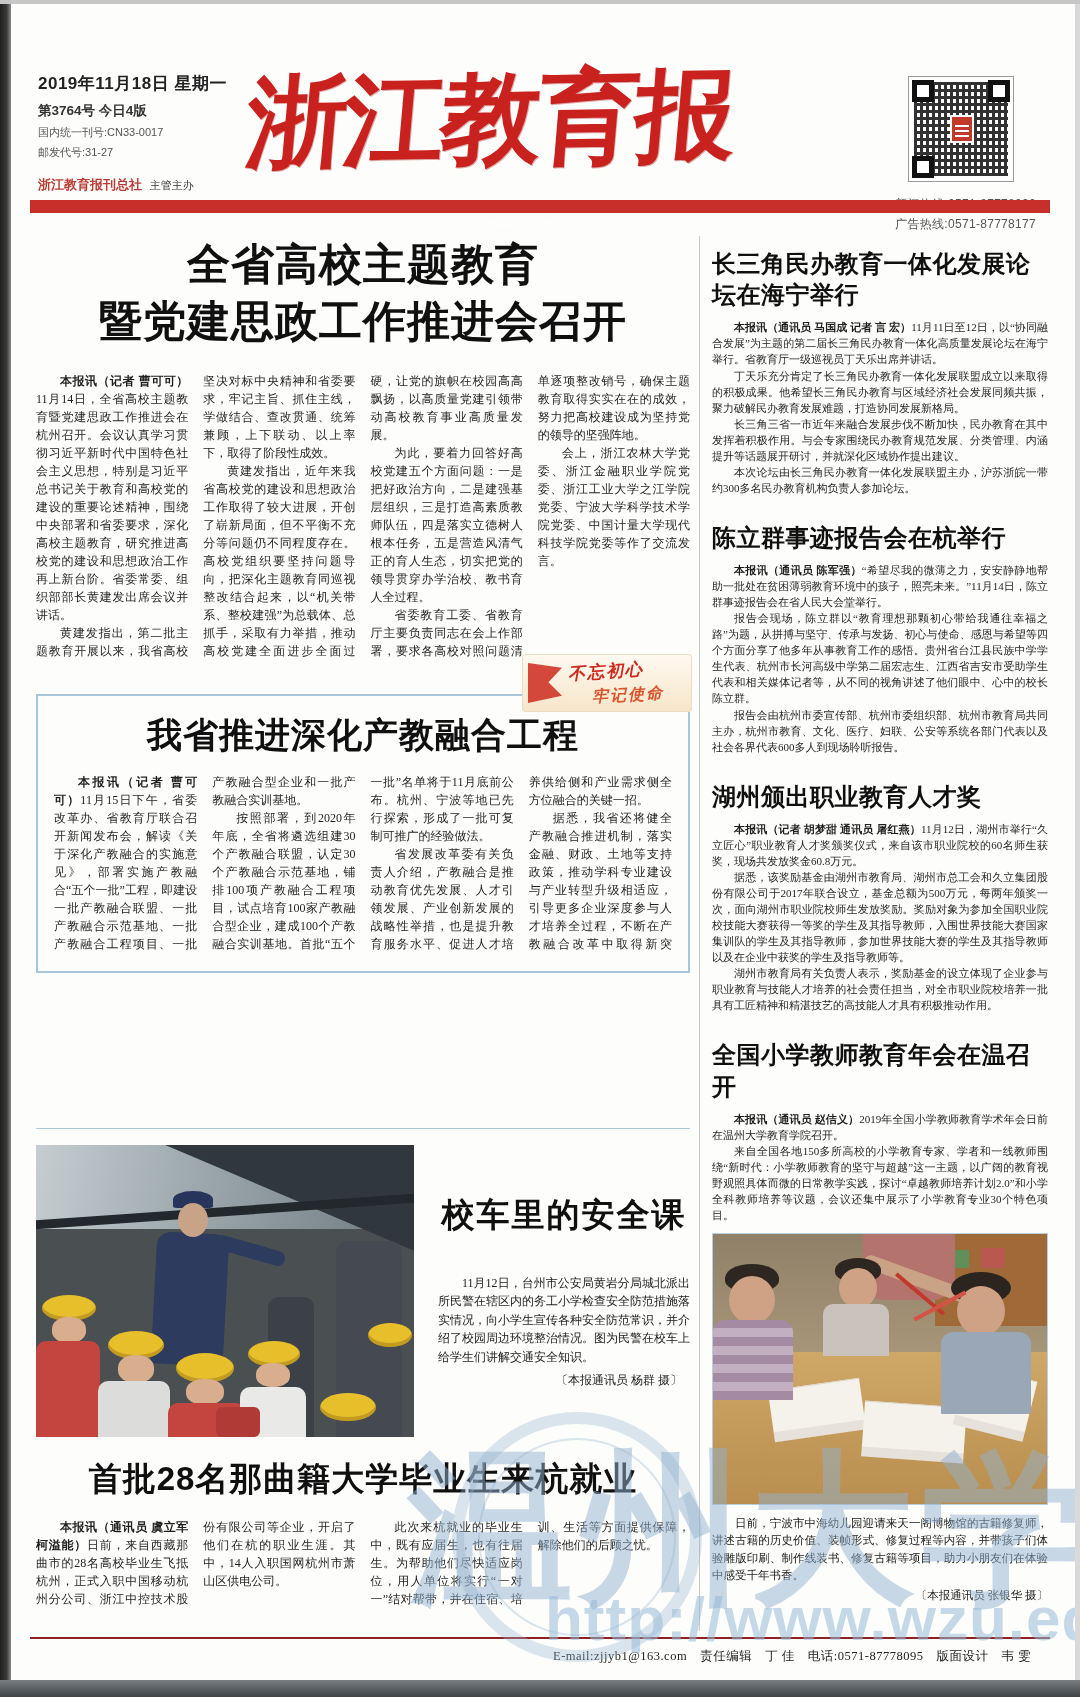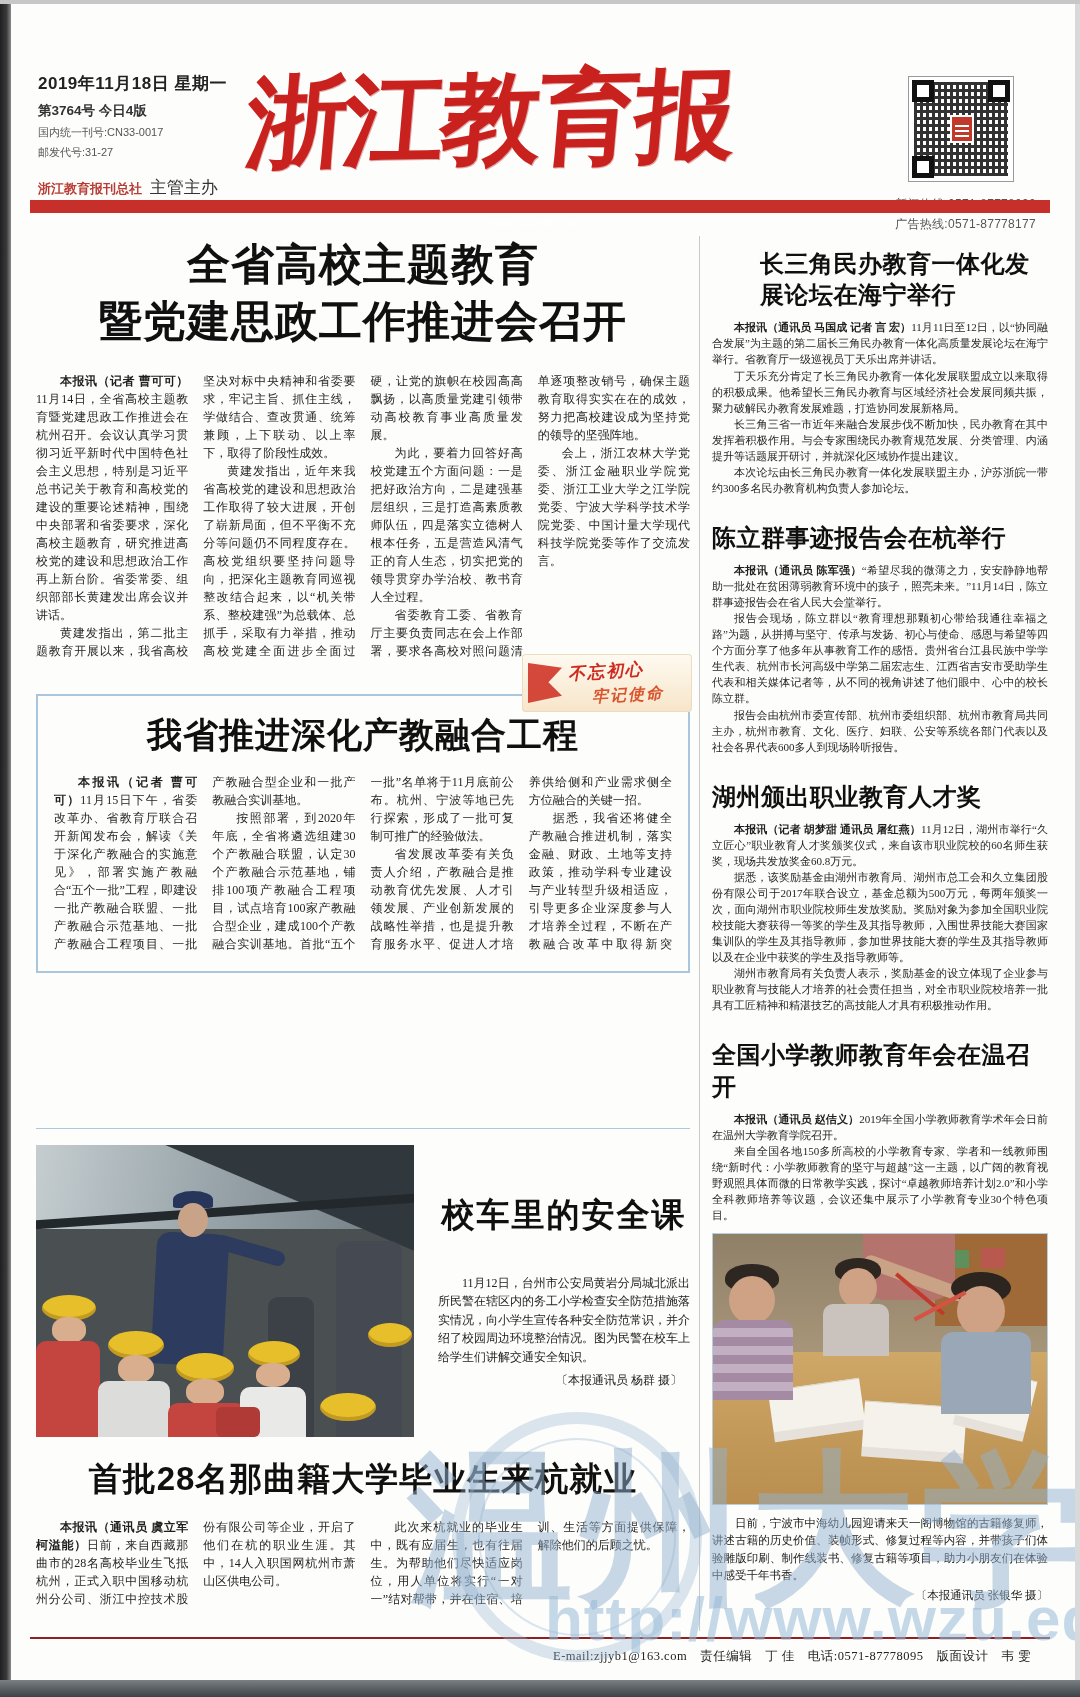--- a/index.html
+++ b/index.html
@@ -15,21 +15,21 @@
   .edge-top   { position:absolute; left:0; top:0; width:100%; height:4px; background:#c7c7c7; z-index:80; }
   .edge-bottom{ position:absolute; left:0; top:1680px; width:100%; height:17px; background:linear-gradient(180deg,#7a7f83,#3d4247); z-index:80; }
 
   
   .pub-info { position:absolute; left:38px; top:72px; width:200px; }
   .pub-date  { font-size:17px; font-weight:bold; color:#222; letter-spacing:.5px; }
   .pub-issue { font-size:13.5px; font-weight:bold; margin-top:7px; color:#333; }
   .pub-csn, .pub-postal { font-size:11px; color:#555; margin-top:5px; }
   .pub-org { margin-top:16px; font-size:13px; }
   .pub-org .org-name { color:#b83c34; font-weight:bold;text-align:center; }
-  .pub-org .org-suffix { color:#333; font-size:17px; margin-left:4px; }
+  .pub-org .org-suffix { color:#333; font-size:11px; margin-left:4px; }
 
   .masthead-title {
     position:absolute; left:225px; top:52px; width:530px; height:136px;
     font-family:"Liberation Serif","DejaVu Serif",serif;
     font-size:100px; line-height:136px; text-align:center; font-weight:bold;
     color:#c9221e; transform:skewX(-6deg) rotate(-1deg); letter-spacing:-3px;
     text-shadow:1px 1px 0 rgba(160,20,20,.35);
     white-space:nowrap;
   }
 
@@ -114,21 +114,21 @@
   .photo-side h2 { margin-top:48px; font-size:33px; font-weight:900; text-align:center; color:#101010; letter-spacing:2px; }
   .photo-side .caption { margin-top:36px; font-size:12px; line-height:1.55; text-align:justify; text-indent:2em; color:#222; }
   .photo-side .credit { margin-top:6px; font-size:12px; text-align:right; padding-right:8px; color:#222; }
 
   
   .naqu-article h2 { margin-top:20px; font-size:33px; font-weight:900; text-align:center; color:#101010; letter-spacing:1px; }
   .naqu-article .art-body { margin-top:16px; font-size:12px; line-height:1.5; height:102px; }
 
   
   .side-article h3 { font-size:24px; font-weight:800; line-height:1.3; color:#101010; letter-spacing:.5px; margin-top:26px; margin-bottom:9px; }
-  .side-article:first-child h3 { margin-top:16px;margin-left:48px; }
+  .side-article:first-child h3 { margin-top:16px; }
   .side-article .art-body { font-size:11px; line-height:1.46; }
 
   .kids-photo { position:relative; margin-top:10px; width:336px; height:272px; border:1px solid #b8cfe0; background:#9a8a74; overflow:hidden; }
   .kp { position:absolute; }
   .kp-bg     { left:0; top:0; width:334px; height:122px; background:linear-gradient(180deg,#8f8068,#a89679); }
   .kp-shelf  { right:0; top:0; width:112px; height:92px; background:#a06a38; }
   .kp-box1   { right:78px; top:16px; width:22px; height:18px; background:#5f8f5a; }
   .kp-box2   { right:42px; top:14px; width:24px; height:20px; background:#b8584e; }
   .kp-adult  { left:150px; top:0; width:92px; height:66px; background:#b5736d; border-radius:0 0 22px 22px; }
   .kp-arm    { left:148px; top:38px; width:112px; height:14px; background:#caa285; border-radius:8px; transform:rotate(20deg); }

